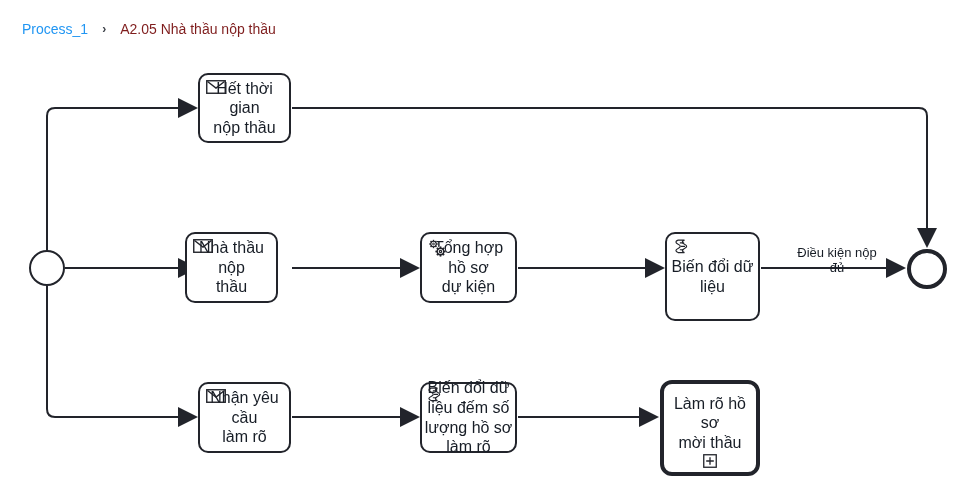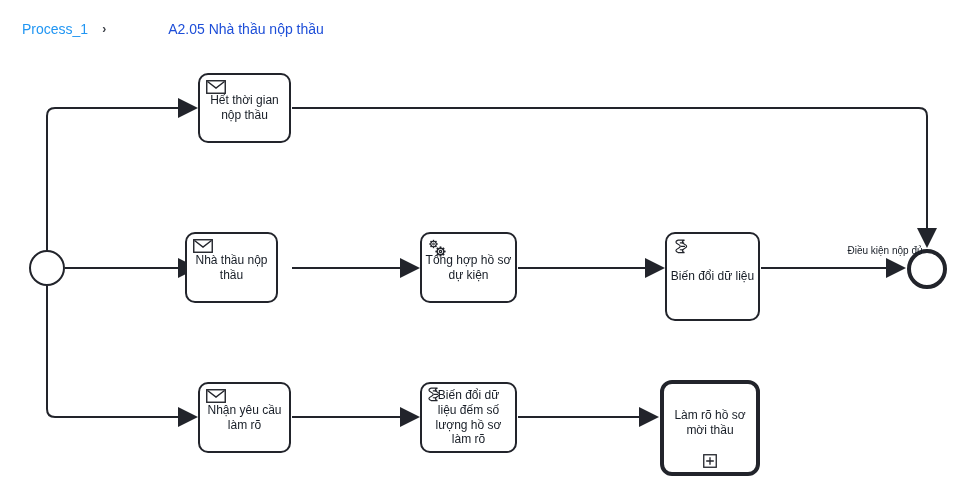--- a/index.html
+++ b/index.html
@@ -14,48 +14,48 @@
     background:var(--canvas_bg);
     font-family:"Liberation Sans",sans-serif;
   }
   
   .breadcrumb{
     position:absolute;left:22px;top:21px;z-index:5;
     display:flex;align-items:center;gap:14px;font-size:14px;
   }
   .crumb-link{color:var(--link);text-decoration:none;cursor:pointer;}
   .crumb-sep{color:#3c4048;font-size:12px;font-weight:bold;}
-  .crumb-title{color:#1d4ed8;margin-left:48px;}
+  .crumb-title{color:#7f1d1d;}
   
   svg.connectors{position:absolute;left:0;top:0;z-index:1;}
   .flow{stroke:var(--stroke);stroke-width:2;fill:none;}
   .arrowhead{fill:var(--stroke);}
   
   .task{
     position:absolute;z-index:2;box-sizing:border-box;
     background:#fff;border:2px solid var(--stroke);border-radius:10px;
     display:flex;align-items:center;justify-content:center;
   }
   .task .label{
-    font-size:12px;line-height:1.22;color:var(--text);
+    font-size:16px;line-height:1.22;color:var(--text);
     text-align:center;white-space:pre-line;padding:0 2px;
   }
   .node-icon{position:absolute;left:6px;top:5px;}
   .node-icon.tight{left:4px;top:3px;}
   .icon-stroke{stroke:var(--stroke);fill:none;}
   .call{border-width:4px;border-radius:12px;}
   .plus-marker{position:absolute;left:50%;transform:translateX(-50%);bottom:4px;top:auto;}
   .event{
     position:absolute;z-index:2;box-sizing:border-box;background:#fff;
     border:2px solid var(--stroke);border-radius:50%;
   }
   .event.end{border-width:4px;}
   .flow-label{
-    position:absolute;z-index:3;font-size:10px;color:var(--text);
-    width:90px;text-align:center;margin-left:48px;
+    position:absolute;z-index:3;font-size:13px;color:var(--text);
+    width:90px;text-align:center;
   }
 </style>
 </head>
 <body>
 
 <div class="breadcrumb">
   <a class="crumb-link">Process_1</a>
   <span class="crumb-sep">›</span>
   <span class="crumb-title">A2.05 Nhà thầu nộp thầu</span>
 </div>

